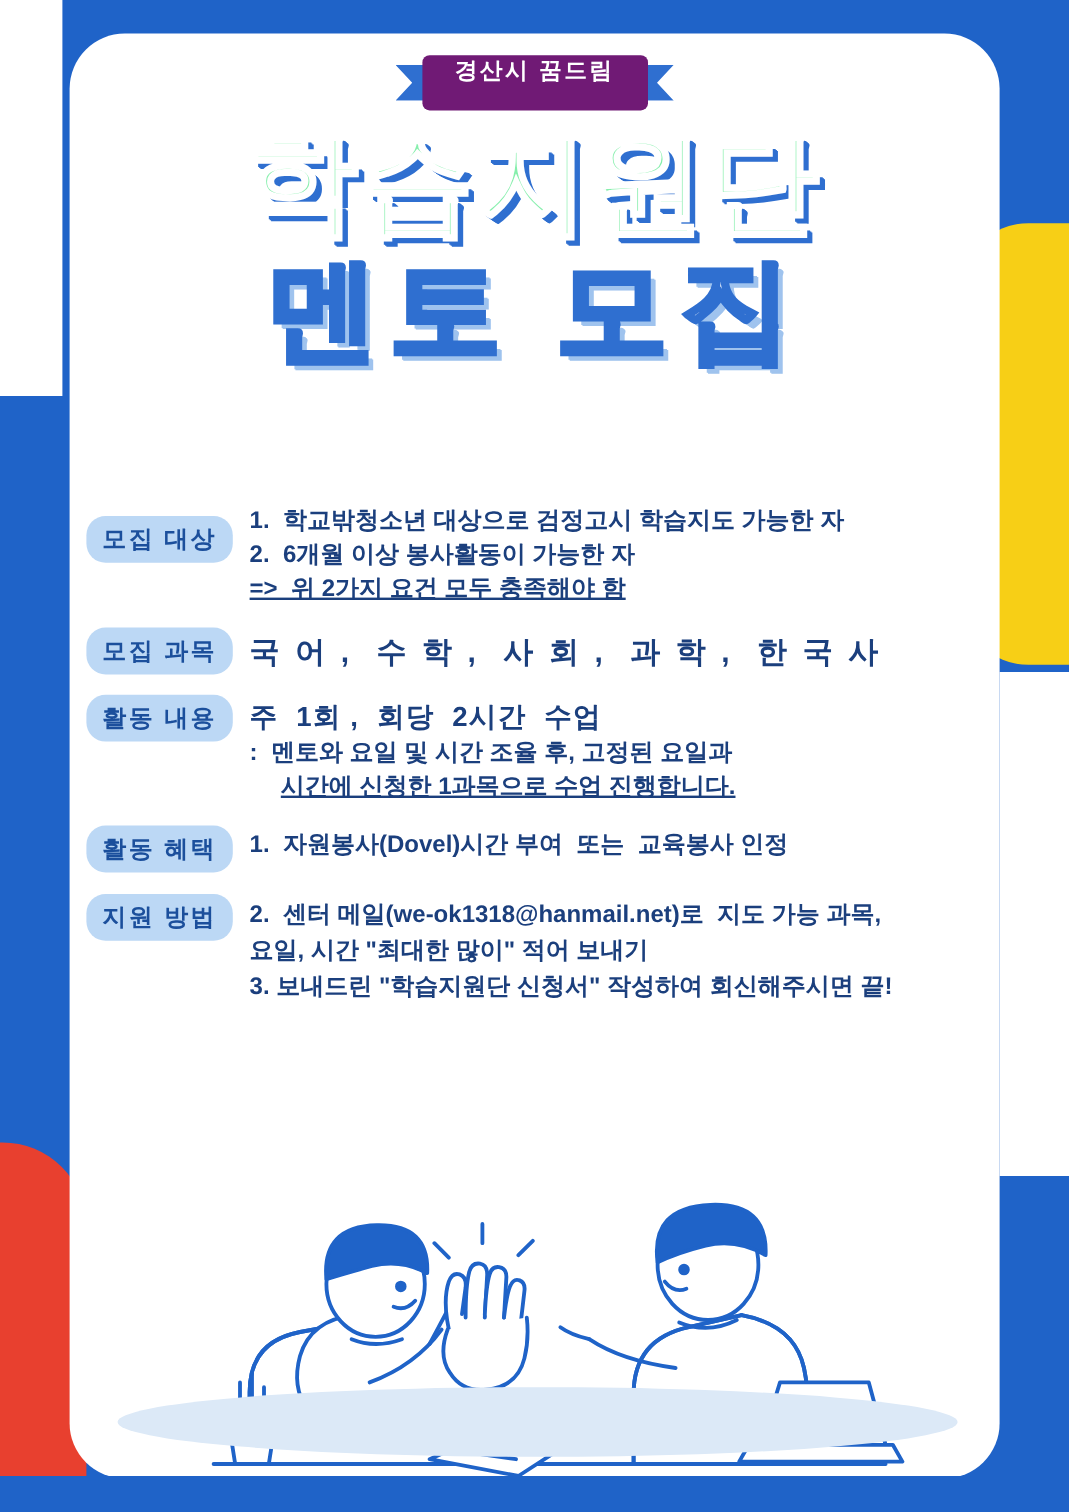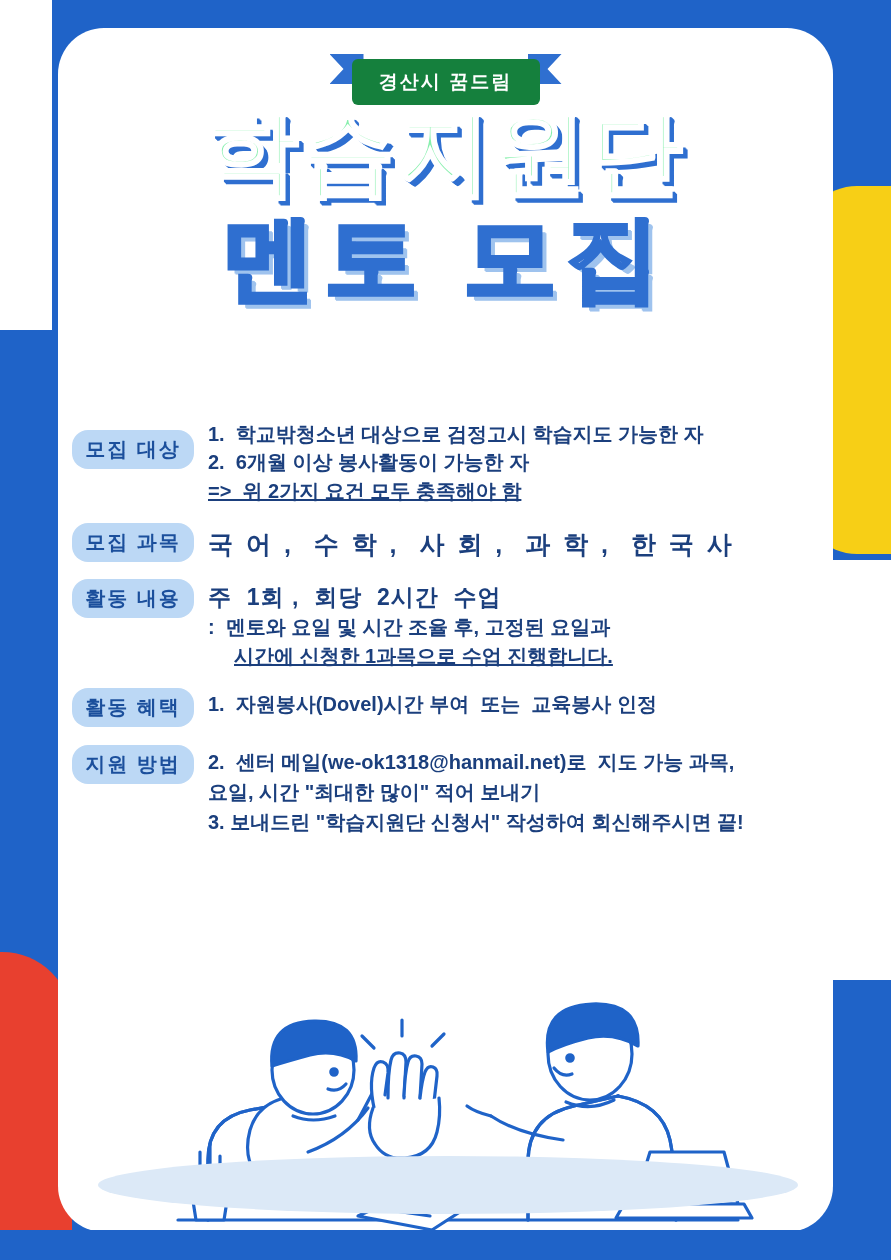--- a/index.html
+++ b/index.html
@@ -42,25 +42,25 @@
     border-radius: 46px;
   }
 
   
   .ribbon {
     position: absolute; left: 50%; transform: translateX(-50%);
     top: 46px;
     width: 232px; height: 46px;
   }
   .ribbon-body {
-    position: absolute; left: 22px; top: 13px;
+    position: absolute; left: 22px; top: 0;
     width: 188px; height: 46px;
-    background: #15803d;
+    background: #701a75;
     border-radius: 6px;
-    display: flex; align-items: center; justify-content: center;
+    display: flex; align-items: flex-start; justify-content: center;
   }
   .ribbon-body span {
     color: #ffffff; font-size: 19px; font-weight: bold; letter-spacing: 2px;
   }
   .ribbon-tail-l, .ribbon-tail-r {
     position: absolute; top: 8px; width: 34px; height: 30px;
     background: #2f6fd0;
   }
   .ribbon-tail-l { left: 0; clip-path: polygon(0 0, 100% 0, 100% 100%, 0 100%, 14px 50%); }
   .ribbon-tail-r { right: 0; clip-path: polygon(0 0, 100% 0, calc(100% - 14px) 50%, 100% 100%, 0 100%); }

